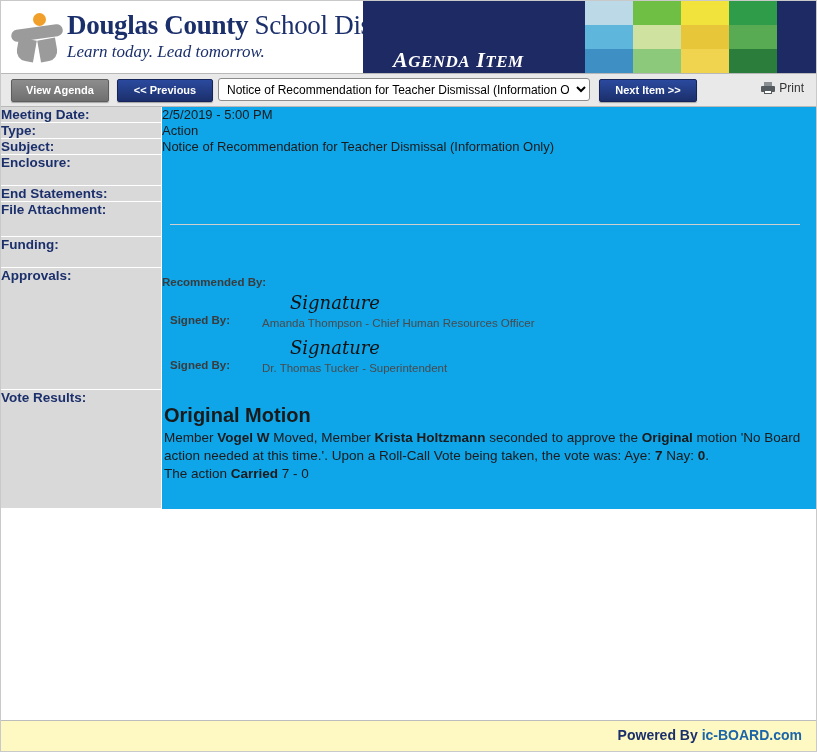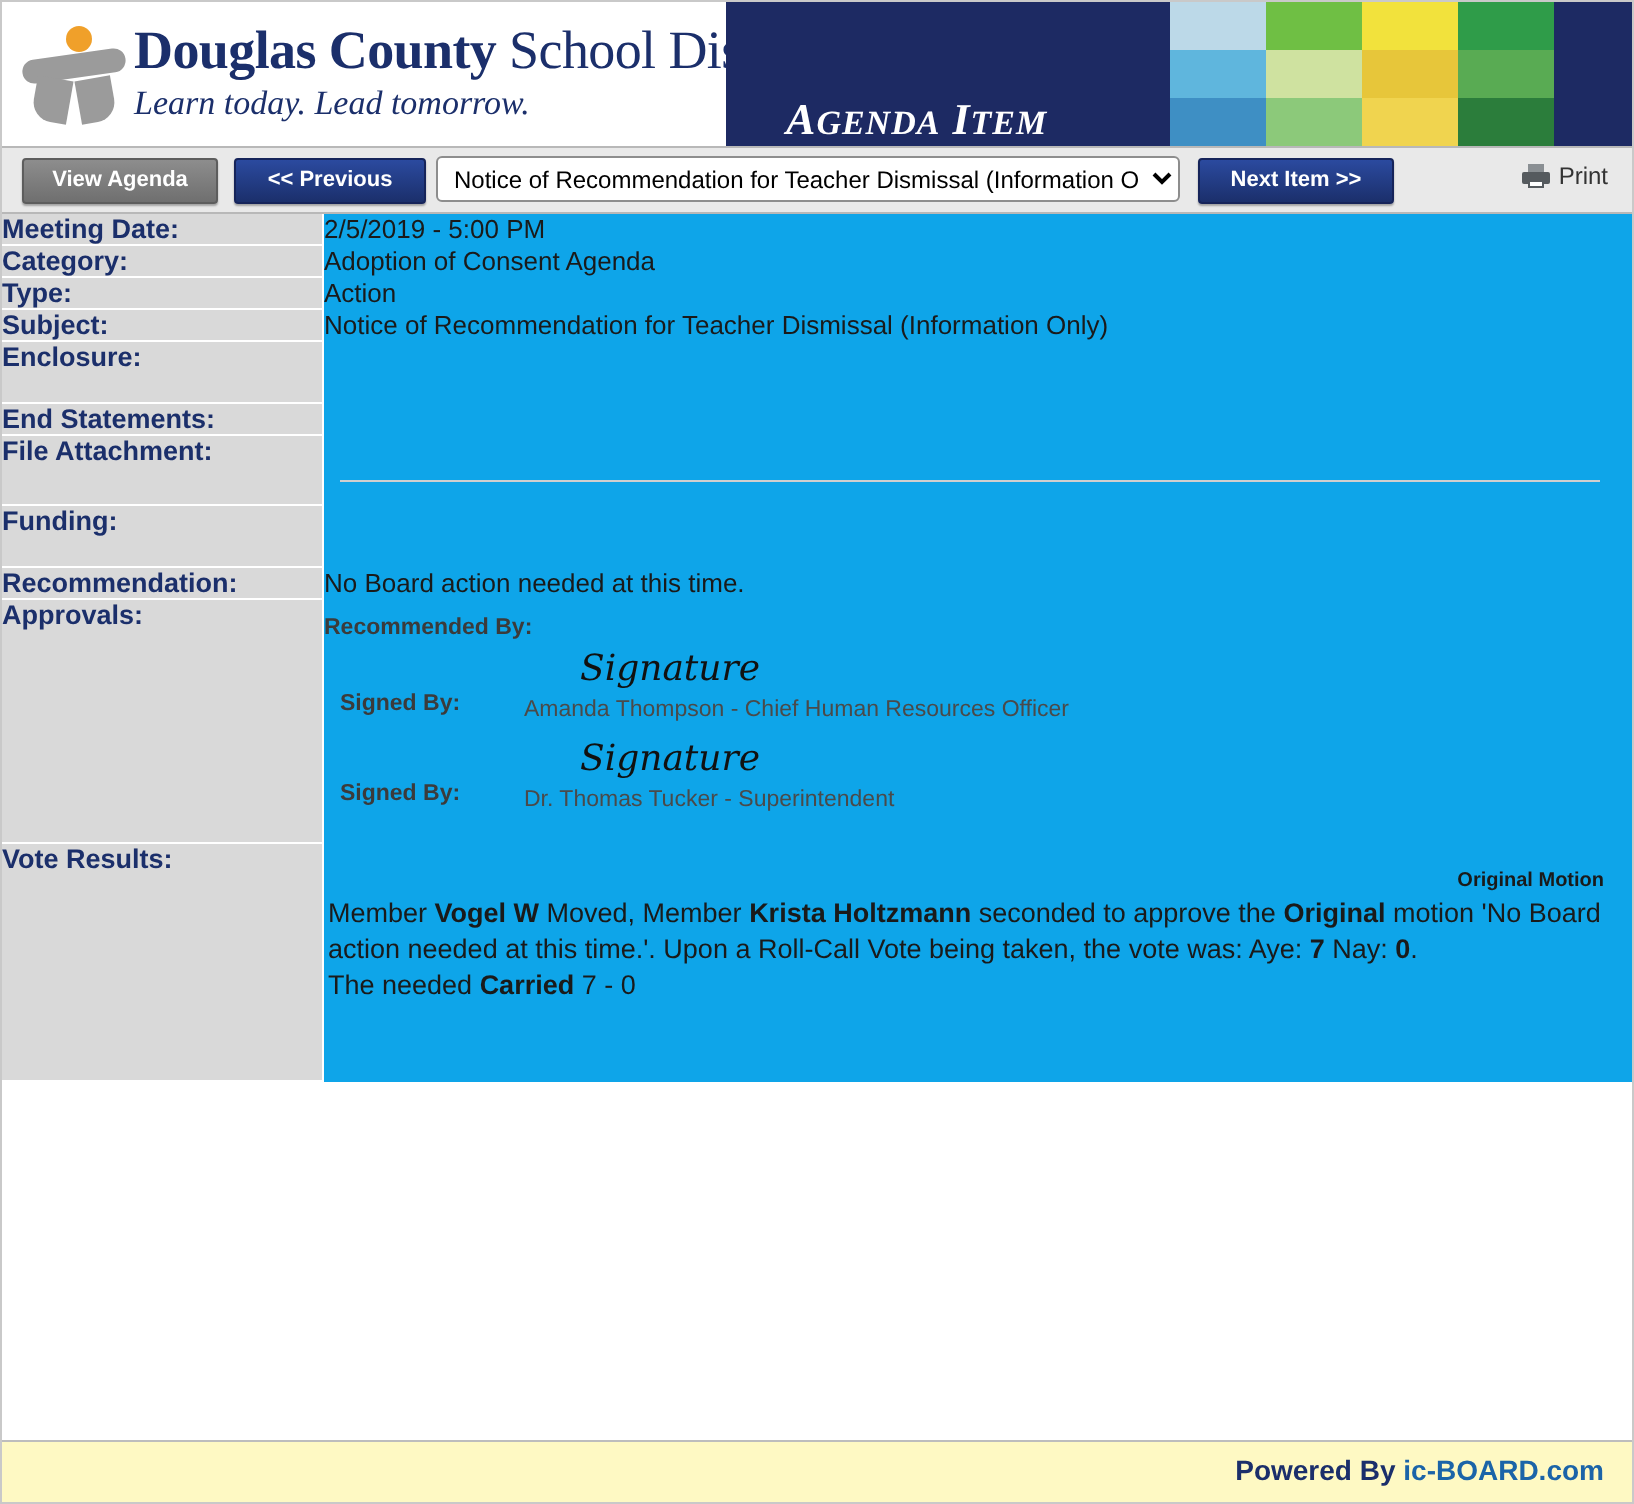--- a/index.html
+++ b/index.html
@@ -295,23 +295,22 @@
 
   
   .vote-wrap {
     padding: 12px 14px 14px 2px;
     font-size: 13.5px;
     line-height: 1.33;
     color: #1a1a1a;
   }
   .vote-title {
     font-weight: bold;
-    font-size: 10px;
+    font-size: 20px;
     margin-bottom: 1px;
-    text-align: right;
   }
   .vote-body b { font-weight: bold; }
   .vote-row2 { margin-top: 0px; }
 
   
   .footer {
     position: absolute;
     left: 0;
     right: 0;
     bottom: 0;
@@ -379,24 +378,20 @@
     </div>
   </div>
 
   <table class="detail">
     <tbody>
         <tr>
       <td class="label">Meeting Date:</td>
       <td class="value">2/5/2019 - 5:00 PM</td>
     </tr>
     <tr>
-      <td class="label">Category:</td>
-      <td class="value">Adoption of Consent Agenda</td>
-    </tr>
-    <tr>
       <td class="label">Type:</td>
       <td class="value">Action</td>
     </tr>
     <tr>
       <td class="label">Subject:</td>
       <td class="value">Notice of Recommendation for Teacher Dismissal (Information Only)</td>
     </tr>
     <tr class="empty">
       <td class="label">Enclosure:</td>
       <td class="value">&nbsp;</td>
@@ -407,24 +402,20 @@
     </tr>
     <tr class="empty">
       <td class="label">File Attachment:</td>
       <td class="value">
         <div class="hr-line"></div>
       </td>
     </tr>
     <tr class="empty">
       <td class="label">Funding:</td>
       <td class="value">&nbsp;</td>
-    </tr>
-    <tr>
-      <td class="label">Recommendation:</td>
-      <td class="value">No Board action needed at this time.</td>
     </tr>
     <tr>
       <td class="label">Approvals:</td>
       <td class="value">
         <div class="approvals">
           <div class="appr-head">Recommended By:</div>
           <div class="sig-block">
             <div class="sig-label">Signed By:</div>
             <div class="sig-script">Signature</div>
             <div class="sig-name">Amanda Thompson - Chief Human Resources Officer</div>
@@ -436,21 +427,21 @@
           </div>
         </div>
       </td>
     </tr>
     <tr>
       <td class="label" style="height:118px;">Vote Results:</td>
       <td class="value">
         <div class="vote-wrap">
           <div class="vote-title">Original Motion</div>
           <div class="vote-body"><span>Member </span><b>Vogel W</b><span> Moved, Member </span><b>Krista Holtzmann</b><span> seconded to approve the </span><b>Original</b> <span>motion 'No Board action needed at this time.'. Upon a Roll-Call Vote being taken, the vote was: Aye: </span><b>7</b><span> Nay: </span><b>0</b><span>.</span></div>
-          <div class="vote-body vote-row2"><span>The needed </span><b>Carried</b><span> 7 - 0</span></div>
+          <div class="vote-body vote-row2"><span>The action </span><b>Carried</b><span> 7 - 0</span></div>
         </div>
       </td>
     </tr>
   </tbody>
     </table>
 
   <div class="footer">
     <div class="footer-text"><span>Powered By </span><span class="brand">ic-BOARD.com</span></div>
   </div>
 

